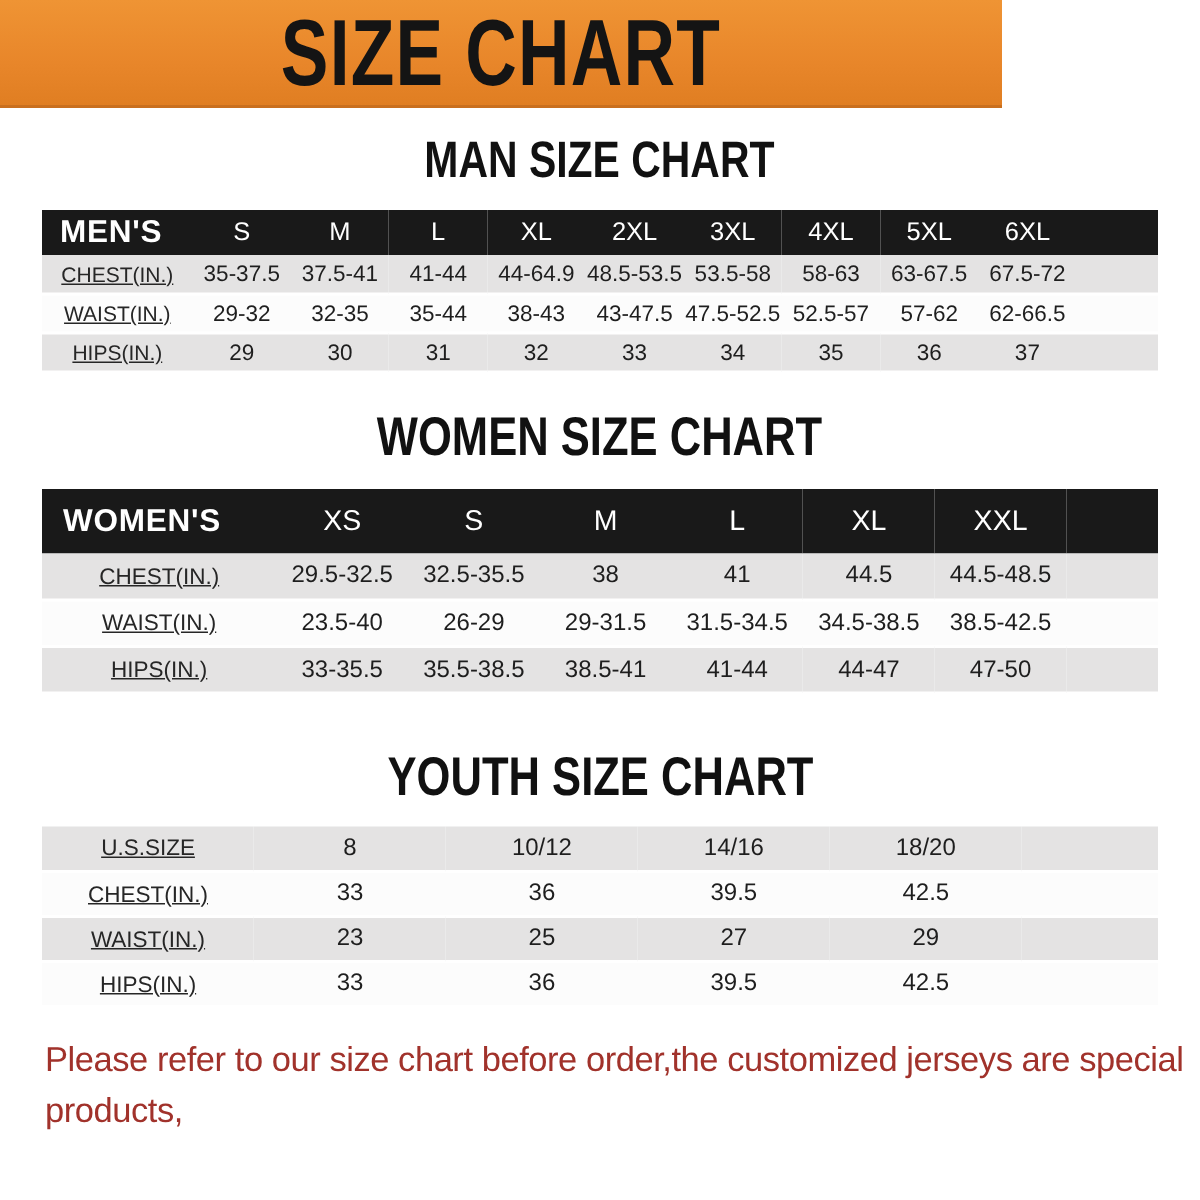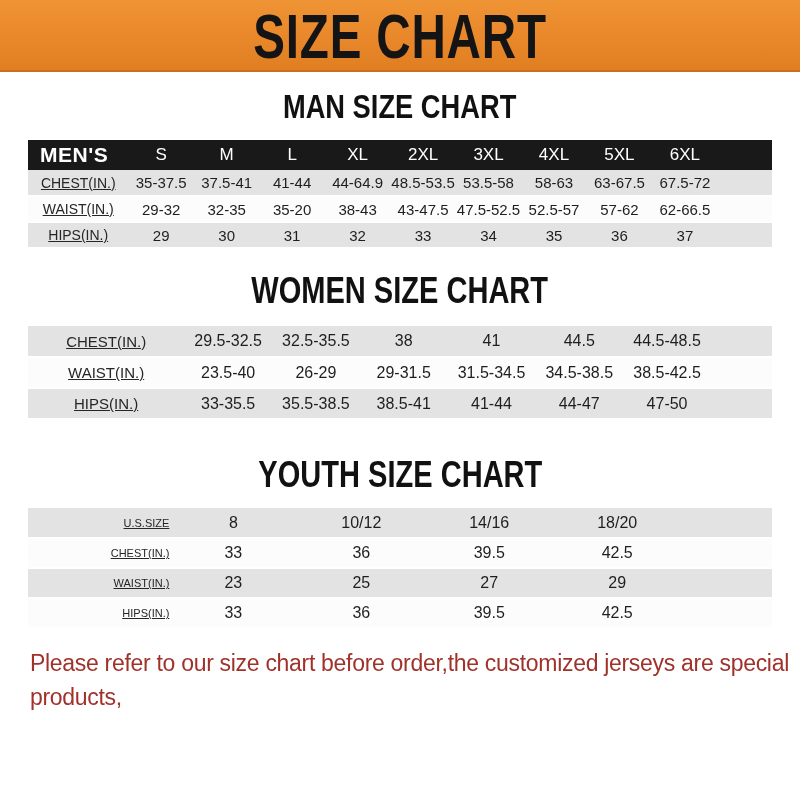--- a/index.html
+++ b/index.html
@@ -1,21 +1,21 @@
 <!DOCTYPE html>
 <html><head>
 <meta charset="utf-8">
 <style>
   * { margin: 0; padding: 0; box-sizing: border-box; }
   html, body { width: 800px; background: #ffffff; font-family: "Liberation Sans", sans-serif; }
   body { width: 800px; height: 800px; overflow: hidden; }
 
   
   .banner {
-    width: 800px; height: 72px;
+    width: 668px; height: 72px;
     background: linear-gradient(#ef9434, #e8862a 60%, #e07e22);
     border-bottom: 2px solid #c96f1e;
     display: flex; align-items: center; justify-content: center;
   }
   .banner-title {
     font-size: 58px; font-weight: 900; color: #141414;
     letter-spacing: 1px;
     transform: scaleX(0.82) scaleY(1.08);
     font-family: "Liberation Sans", sans-serif;
   }
@@ -68,21 +68,21 @@
   tr.data-row td.row-label { color: #262626; text-decoration: underline; }
   tr.gray  { background: #e4e3e3; }
   tr.white { background: #fcfcfc; }
   tr.data-row { border-bottom: 2px solid #ffffff; }
 
   #man-table tr.data-row   { height: 26px; font-size: 15px; }
   #man-table td.row-label  { font-size: 14px; }
   #women-table tr.data-row { height: 31px; font-size: 16px; }
   #women-table td.row-label{ font-size: 15px; }
   #youth-table tr.data-row { height: 30px; font-size: 16px; }
-  #youth-table td.row-label{ font-size: 11px; text-align: right; }
+  #youth-table td.row-label{ font-size: 15px; }
 
   
   #man-table   col.c-label  { width: 13.5%; }
   #man-table   col.c-size   { width: 8.8%;  }
   #man-table   col.c-spacer { width: 7.3%;  }
   #women-table col.c-label  { width: 21%;   }
   #women-table col.c-size   { width: 11.8%; }
   #women-table col.c-spacer { width: 8.2%;  }
   #youth-table col.c-label  { width: 19%;   }
   #youth-table col.c-size   { width: 17.2%; }
@@ -148,21 +148,21 @@
     <td>53.5-58</td>
     <td>58-63</td>
     <td>63-67.5</td>
     <td>67.5-72</td>
     <td></td>
   </tr>
   <tr class="data-row white">
     <td class="row-label">WAIST(IN.)</td>
     <td>29-32</td>
     <td>32-35</td>
-    <td>35-20</td>
+    <td>35-44</td>
     <td>38-43</td>
     <td>43-47.5</td>
     <td>47.5-52.5</td>
     <td>52.5-57</td>
     <td>57-62</td>
     <td>62-66.5</td>
     <td></td>
   </tr>
   <tr class="data-row gray">
     <td class="row-label">HIPS(IN.)</td>
@@ -189,20 +189,30 @@
     <col class="c-label">
       <col class="c-size">
       <col class="c-size">
       <col class="c-size">
     <col class="c-size">
       <col class="c-size">
       <col class="c-size">
       <col class="c-spacer">
   </colgroup>
   <tbody>
+      <tr class="head-row">
+    <th class="corner">WOMEN'S</th>
+    <th>XS</th>
+    <th>S</th>
+    <th>M</th>
+    <th>L</th>
+    <th>XL</th>
+    <th>XXL</th>
+    <th></th>
+  </tr>
   <tr class="data-row gray">
     <td class="row-label">CHEST(IN.)</td>
     <td>29.5-32.5</td>
     <td>32.5-35.5</td>
     <td>38</td>
     <td>41</td>
     <td>44.5</td>
     <td>44.5-48.5</td>
     <td></td>
   </tr>

